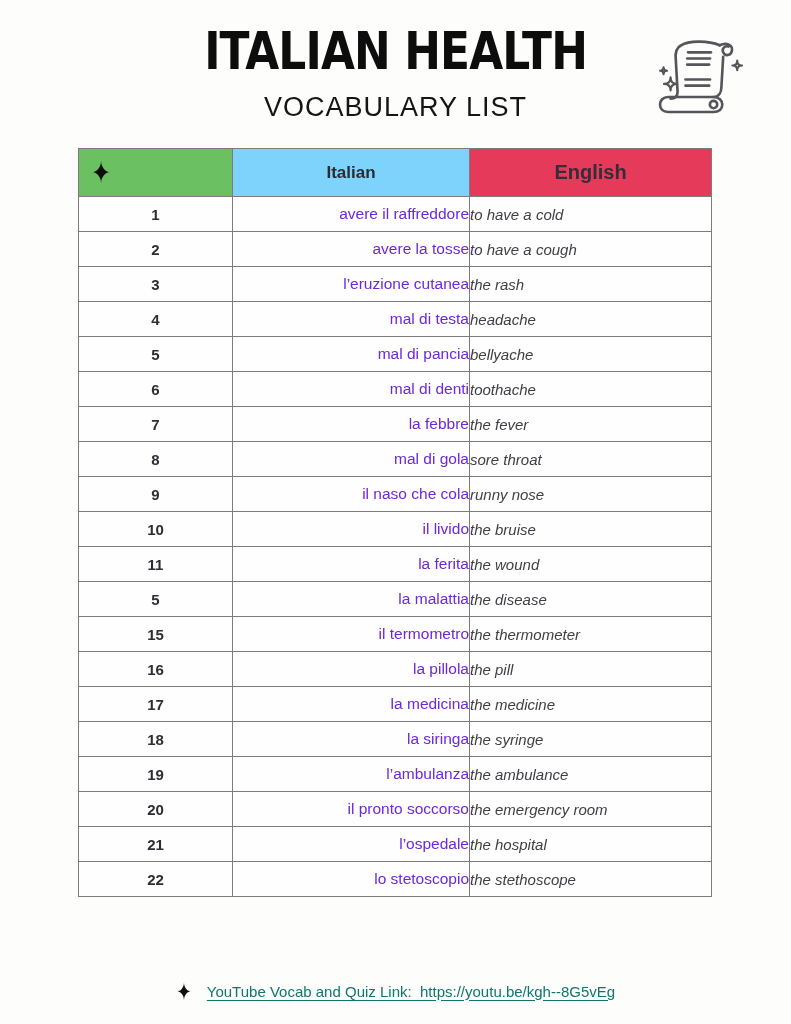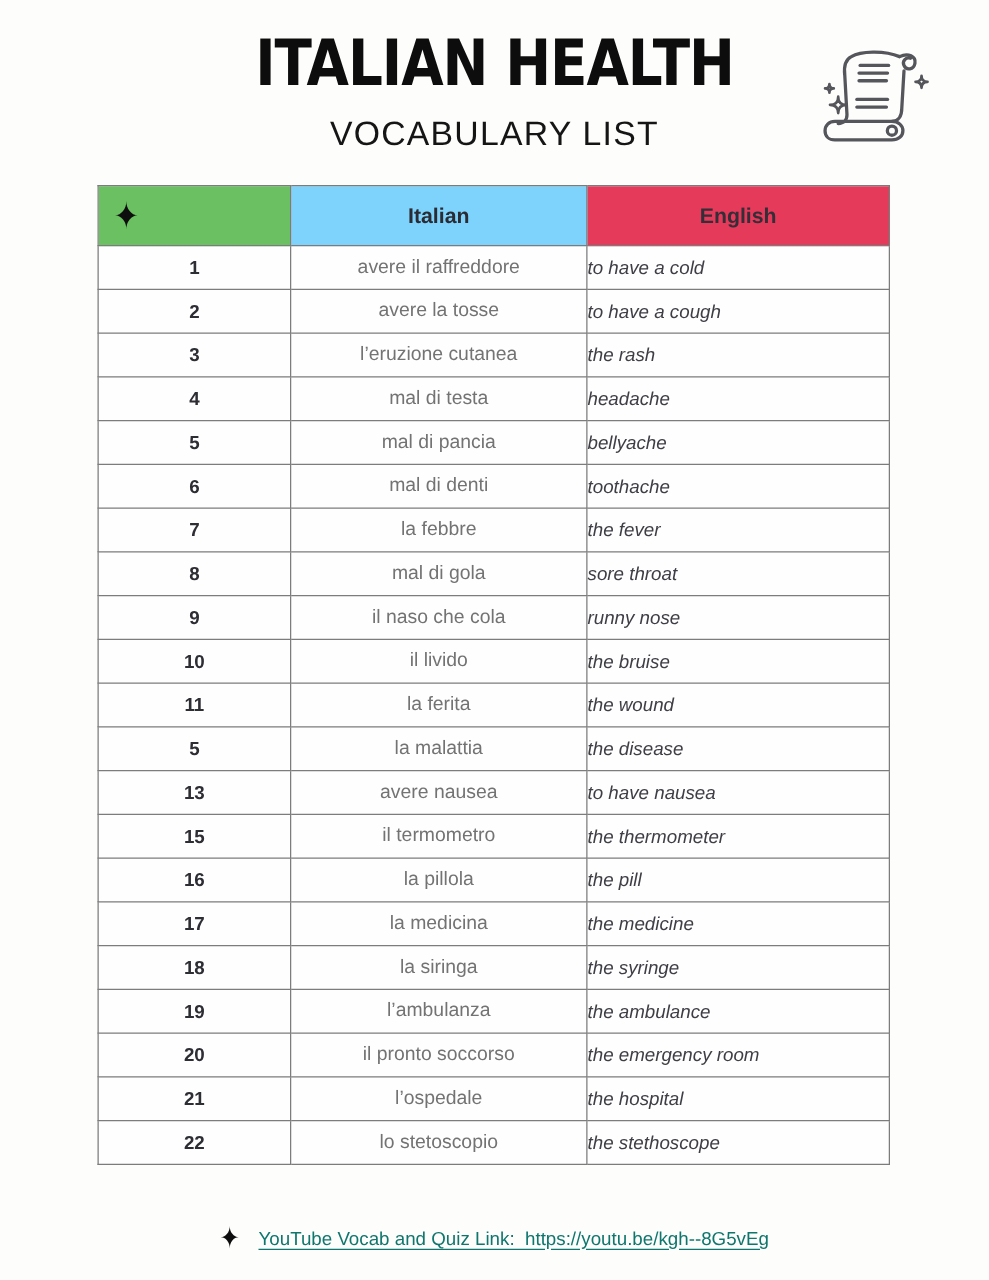--- a/index.html
+++ b/index.html
@@ -46,24 +46,24 @@
     top: 148px;
     width: 633px;
     border-collapse: collapse;
     table-layout: fixed;
   }
   table.vocab th, table.vocab td { border: 1.5px solid #7c7c7c; }
   table.vocab thead tr { height: 48px; }
   table.vocab tbody tr { height: 35px; }
   th.th-num { background: #6bc061; text-align: left; padding-left: 12px; }
   th.th-ital { background: #7dd3fc; font-size: 17px; font-weight: bold; color: #2b2b33; text-align: center; }
-  th.th-eng { background: #e63a5b; font-size: 17px; font-weight: bold; color: #332e37; text-align: center; }
+  th.th-eng { background: #e63a5b; font-size: 20px; font-weight: bold; color: #332e37; text-align: center; }
   .star-glyph { display: inline-block; transform: scaleY(1.25); font-size: 24px; color: #0e0e0e; font-family: "DejaVu Sans", sans-serif; font-style: normal; }
   td.c-num { text-align: center; font-weight: bold; font-size: 15px; color: #2d2d34; background: #fefefe; }
-  td.c-ital { text-align: center; font-size: 15.5px; color: #737373; background: #fefefe; }
+  td.c-ital { text-align: right; font-size: 15.5px; color: #6d28d9; background: #fefefe; }
   td.c-eng { text-align: left; font-style: italic; font-size: 15px; color: #3e3e45; background: #fefefe; }
 
   
   .doc-footer {
     position: absolute;
     top: 980px;
     left: 0;
     width: 100%;
     display: flex;
     justify-content: center;
@@ -180,25 +180,20 @@
           <td class="c-num">11</td>
           <td class="c-ital">la ferita</td>
           <td class="c-eng">the wound</td>
         </tr>
         <tr>
           <td class="c-num">5</td>
           <td class="c-ital">la malattia</td>
           <td class="c-eng">the disease</td>
         </tr>
         <tr>
-          <td class="c-num">13</td>
-          <td class="c-ital">avere nausea</td>
-          <td class="c-eng">to have nausea</td>
-        </tr>
-        <tr>
           <td class="c-num">15</td>
           <td class="c-ital">il termometro</td>
           <td class="c-eng">the thermometer</td>
         </tr>
         <tr>
           <td class="c-num">16</td>
           <td class="c-ital">la pillola</td>
           <td class="c-eng">the pill</td>
         </tr>
         <tr>

